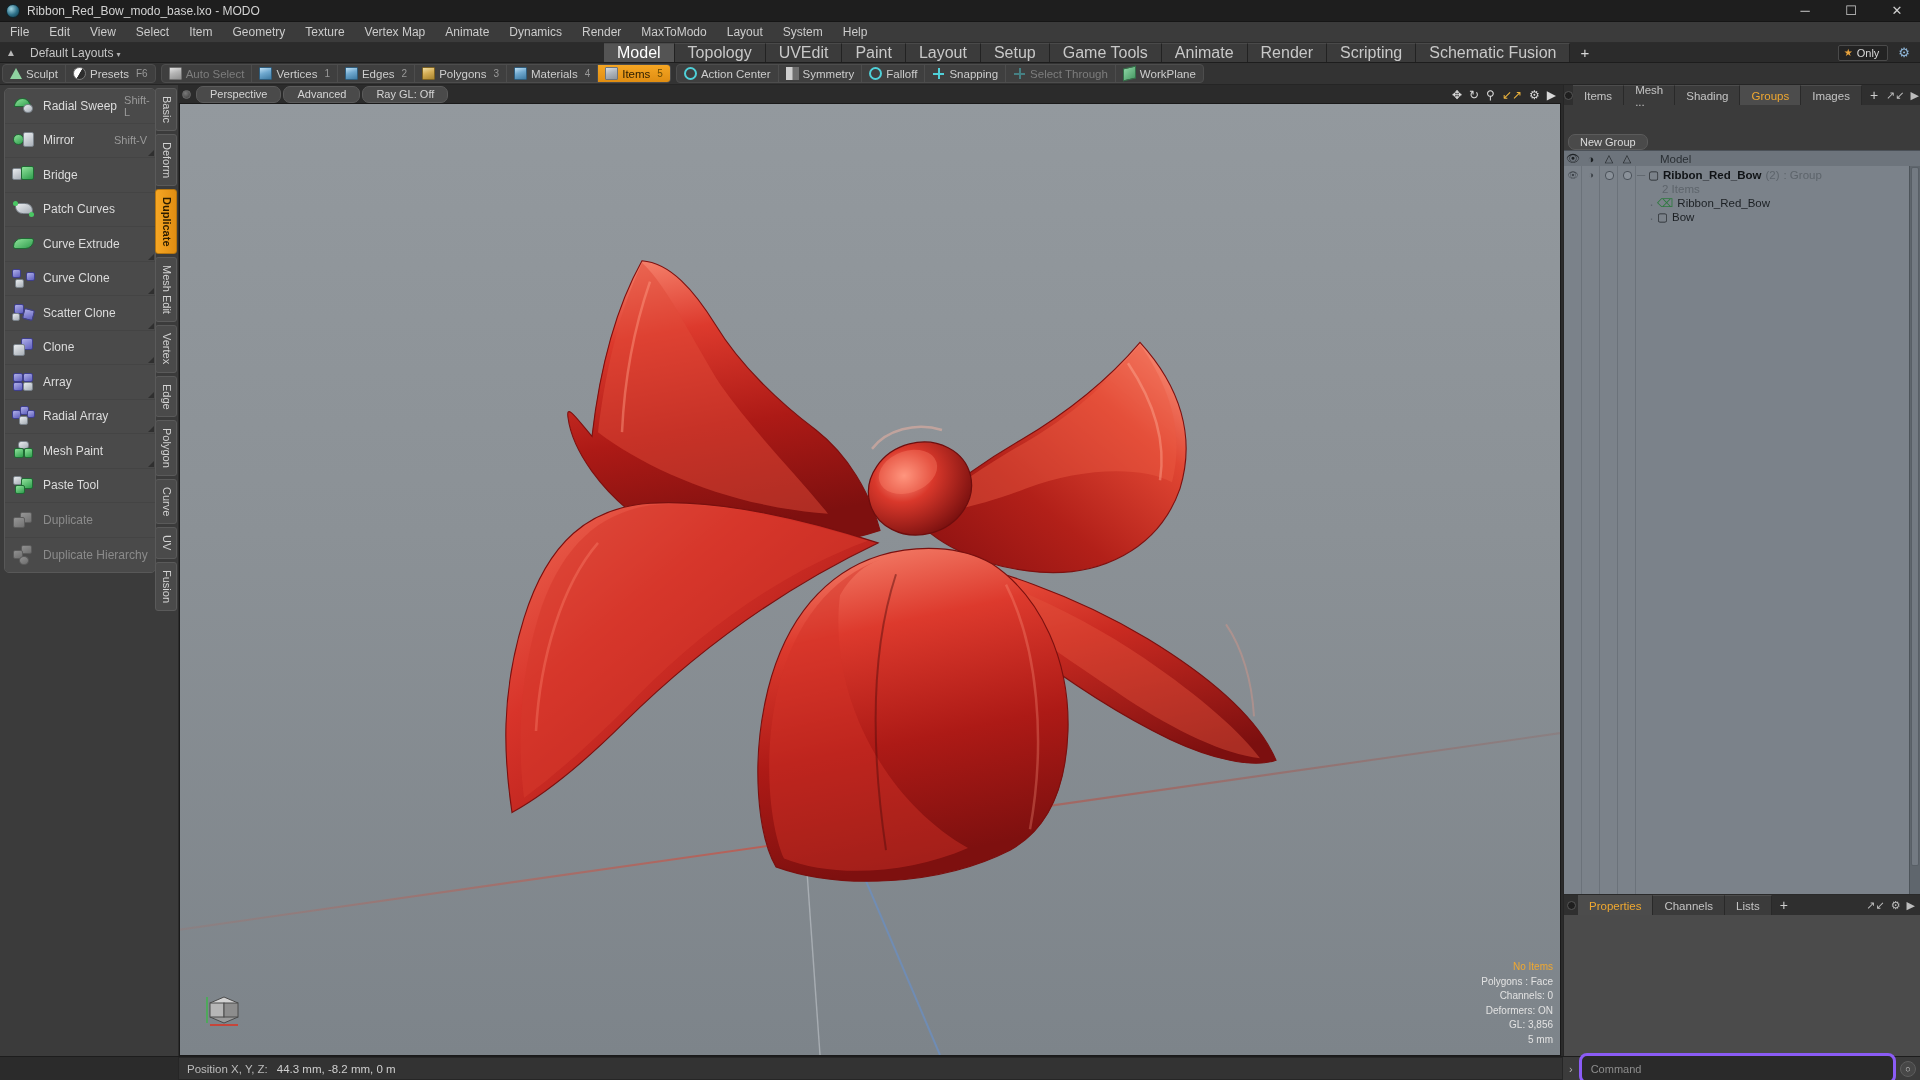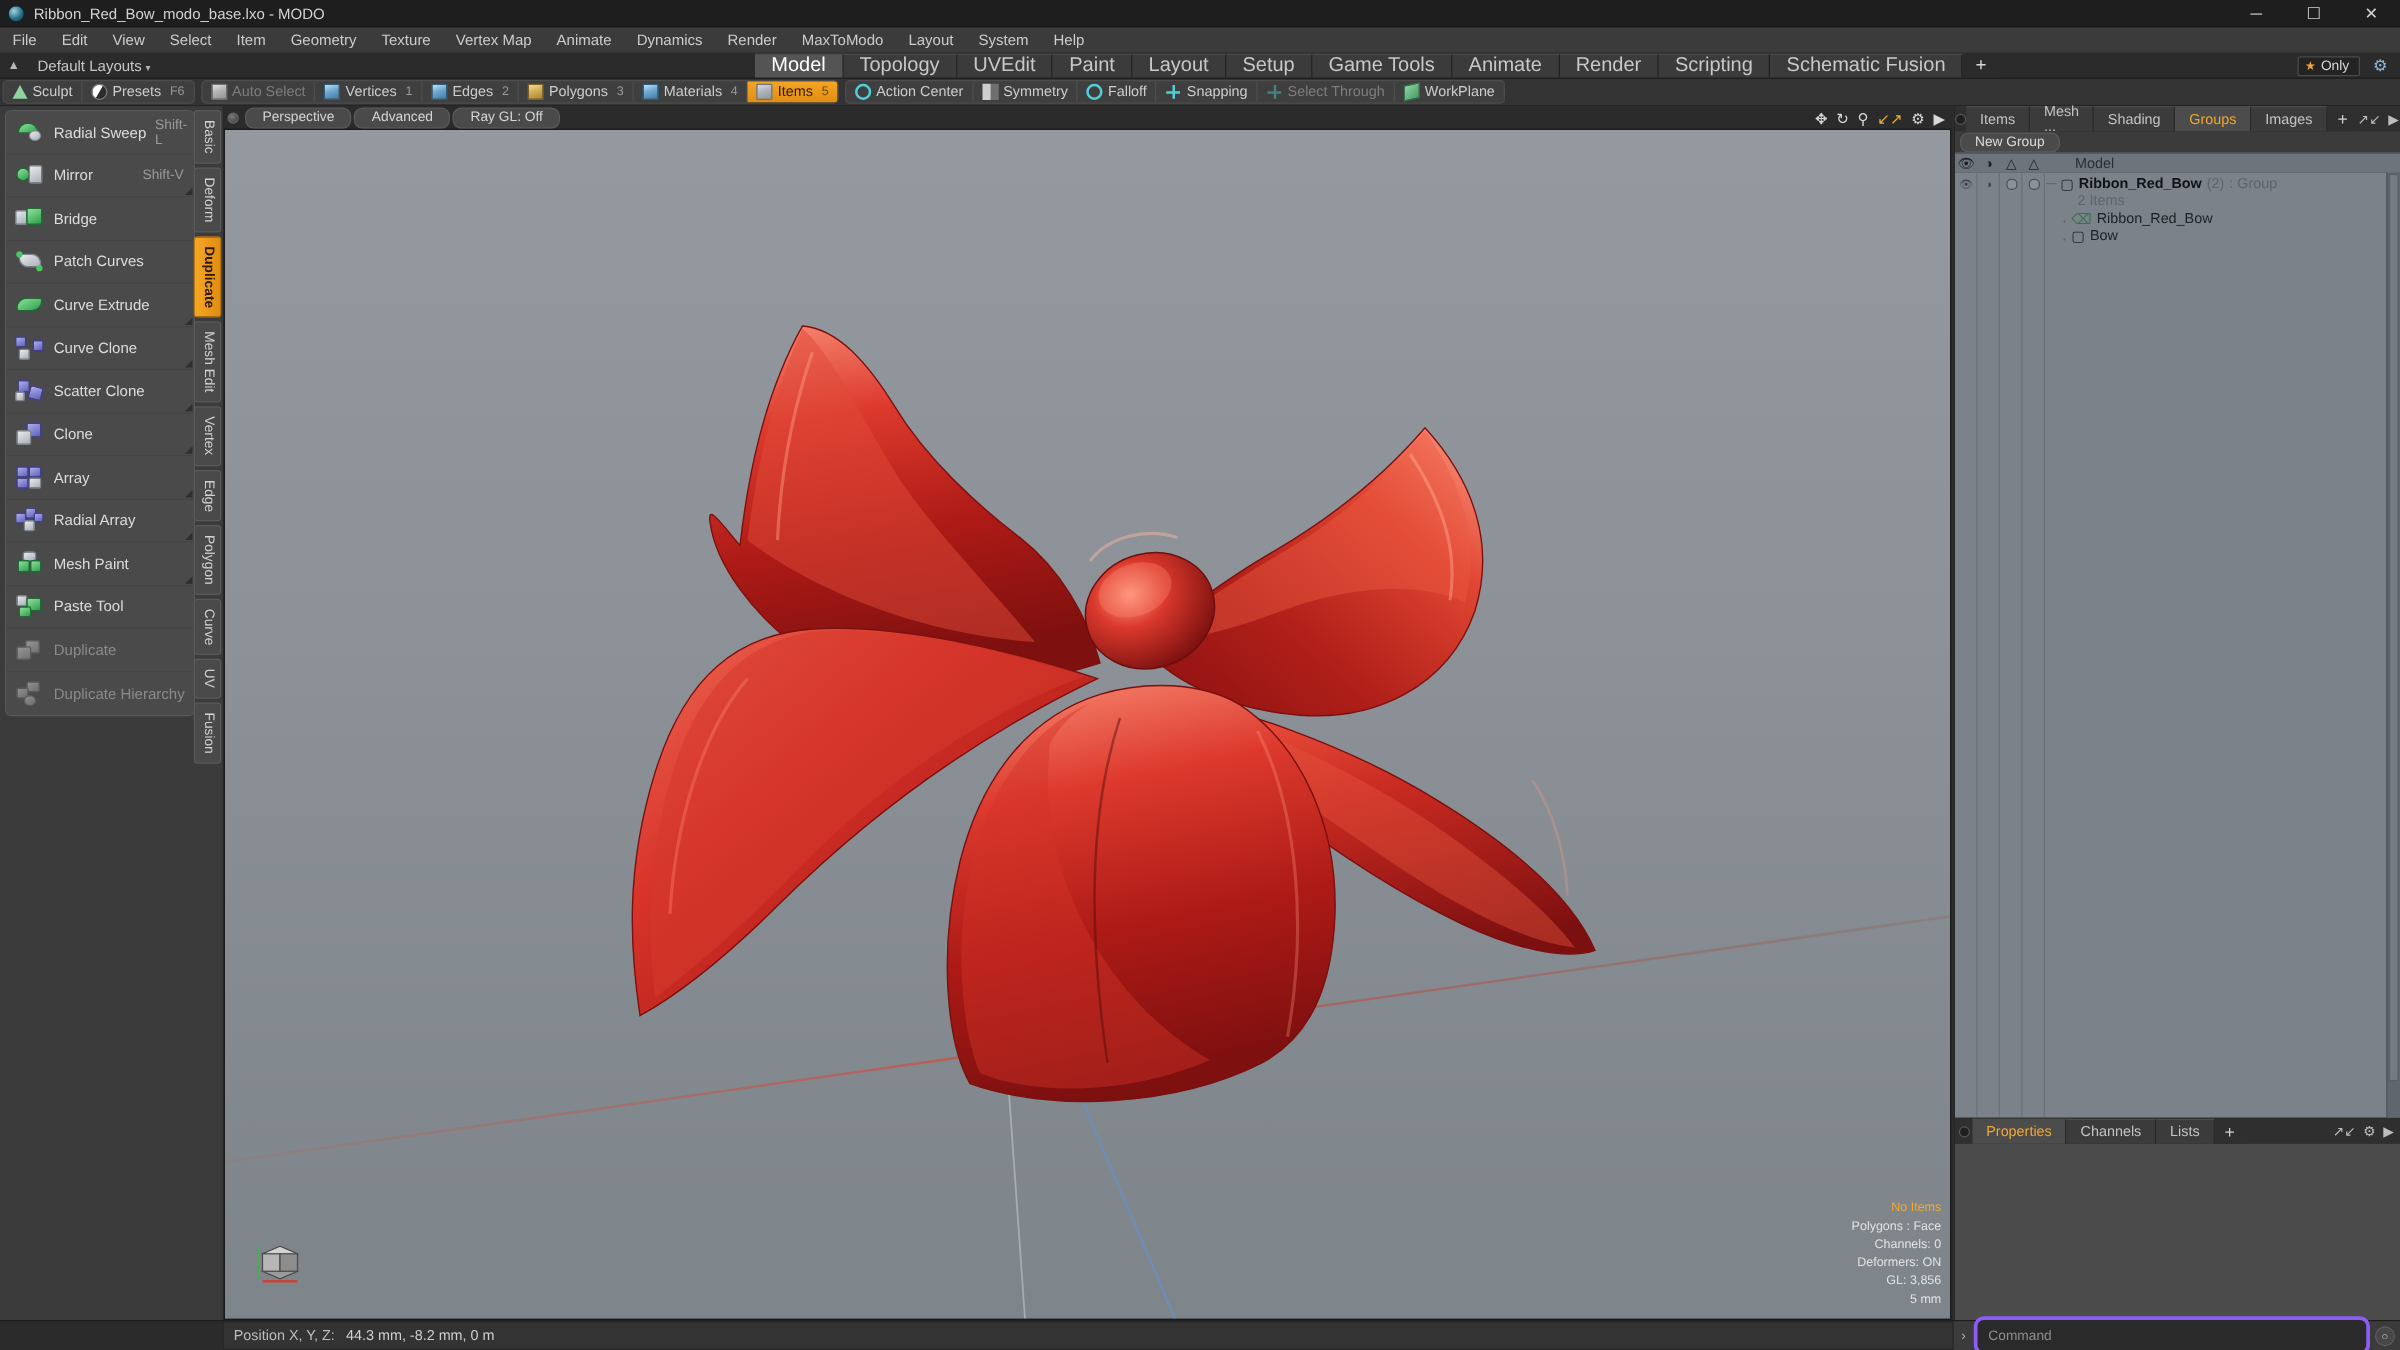--- a/index.html
+++ b/index.html
@@ -168,21 +168,21 @@
   }
   .panel-tabs .pdot::after{ content:"";width:7px;height:7px;border-radius:50%;background:#1f1f1f;border:1px solid #555; }
   .ptab{
     padding:0 11px;display:flex;align-items:center;font-size:11.5px;color:#c4c4c4;
     background:#3b3b3b;border-right:1px solid #292929;border-top:1px solid #4d4d4d;
   }
   .ptab.active{ background:#4c4c4c;color:#f0a830; }
   .ptab.plus{ background:#2f2f2f;border:none;color:#cfcfcf;font-size:14px;padding:0 8px; }
   .panel-tabs .pright{ margin-left:auto;display:flex;align-items:center;gap:6px;padding-right:5px;color:#bdbdbd;font-size:11px; }
 
-  #group-btnrow{ height:17px;background:#3b3b3b;display:flex;align-items:center;padding-left:4px; }
+  #group-btnrow{ height:17px;background:#3b3b3b;display:flex;align-items:center;padding-left:4px;margin-top:28px; }
   .small-btn{
     background:#4a4a4a;border:1px solid #5b5b5b;border-radius:7px;
     font-size:11px;color:#dcdcdc;padding:0 11px;line-height:14px;
   }
   #tree-head{
     height:16px;background:#6d747c;display:flex;align-items:center;border-top:1px solid #4b5158;
     font-size:11px;color:#1d2124;
   }
   .th-col{ width:18px;display:flex;align-items:center;justify-content:center; }
   #tree-head .th-name{ padding-left:24px;color:#2a2f34;font-size:11.5px; }

